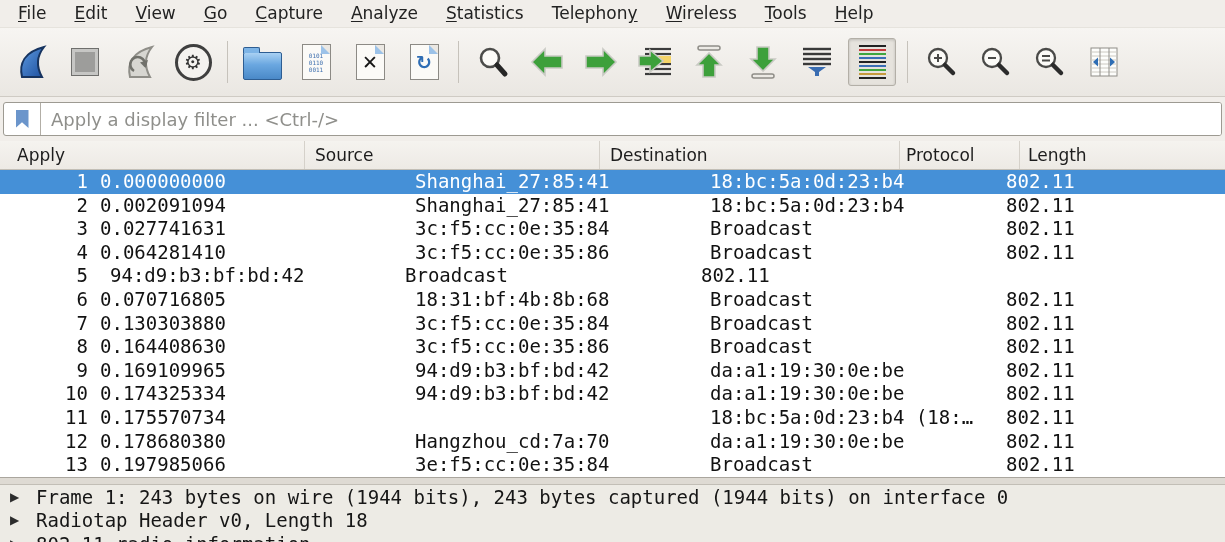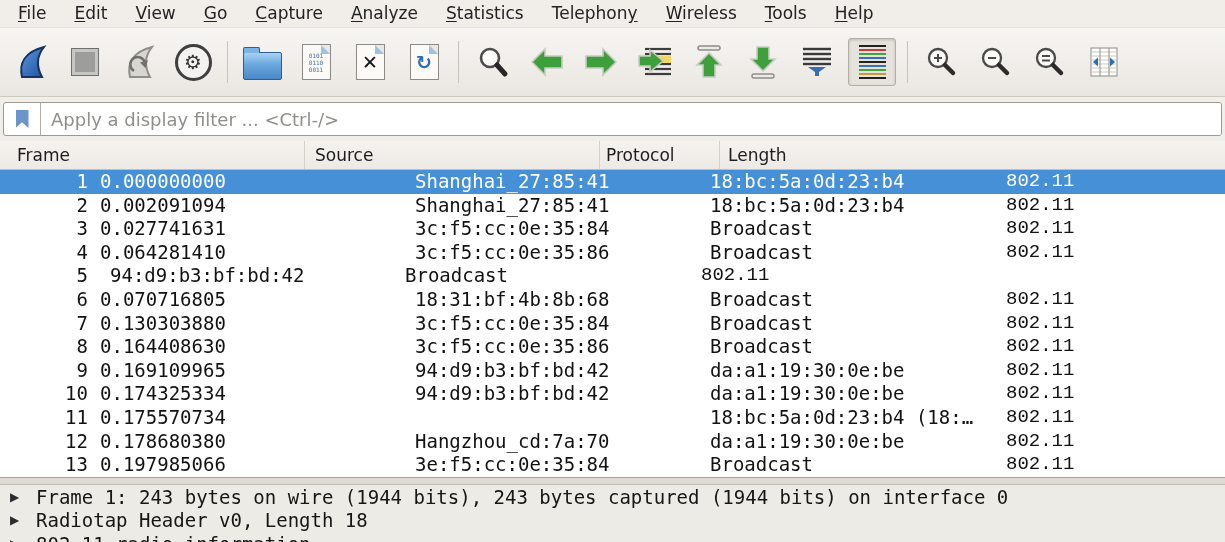--- a/index.html
+++ b/index.html
@@ -61,21 +61,21 @@
 
   .pl-rows{height:307px;overflow:hidden;background:#fff;
            font-family:"DejaVu Sans Mono",monospace;font-size:19px;color:#121212;}
   .prow{height:23.6px;line-height:23.6px;display:flex;white-space:nowrap;}
   .prow.selected{background:#4590d7;color:#fff;}
   .cell{box-sizing:border-box;overflow:hidden;flex:0 0 auto;}
   .c-no{width:100px;text-align:right;padding-right:12px;}
   .c-time{width:305px;}
   .c-source{width:295px;padding-left:10px;}
   .c-destination{width:300px;padding-left:10px;}
-  .c-protocol{width:120px;padding-left:6px;font-family:Liberation Mono, monospace;}
+  .c-protocol{width:120px;padding-left:6px;}
   .c-length{flex:1 1 auto;}
 
   
   .splitter{height:6px;background:#dedad3;border-top:1px solid #aaa69e;border-bottom:1px solid #c2beb6;}
   .details{height:60px;background:#edebe5;font-family:"DejaVu Sans Mono",monospace;font-size:19px;
            color:#161616;padding-top:1px;overflow:hidden;}
   .dline{height:23.4px;line-height:23.4px;display:flex;align-items:center;white-space:nowrap;}
   .tri{width:26px;padding-left:10px;font-size:12px;color:#2c2c2c;flex:0 0 auto;font-family:"DejaVu Sans",sans-serif;}
   .dtext{flex:1;overflow:hidden;}
 
@@ -310,22 +310,23 @@
   <div class="filterbar">
     <div class="filter-box">
       <div class="bookmark-btn">
         <span class="bookmark"></span>
       </div>
       <input class="filter-input" type="text" value="" placeholder="Apply a display filter ... &lt;Ctrl-/&gt;" style="">
     </div>
   </div>
 
   <div class="pl-header">
-    <div class="hcell h-time">Frame</div>
+    <div class="hcell h-time">Apply</div>
     <div class="hcell h-source">Source</div>
+    <div class="hcell h-dest">Destination</div>
     <div class="hcell h-proto">Protocol</div>
     <div class="hcell h-len">Length</div>
   </div>
 
   <div class="pl-rows">
       <div class="prow selected">
         <div class="cell c-no">1</div>
         <div class="cell c-time">0.000000000</div>
         <div class="cell c-source">Shanghai_27:85:41</div>
         <div class="cell c-destination">18:bc:5a:0d:23:b4</div>

